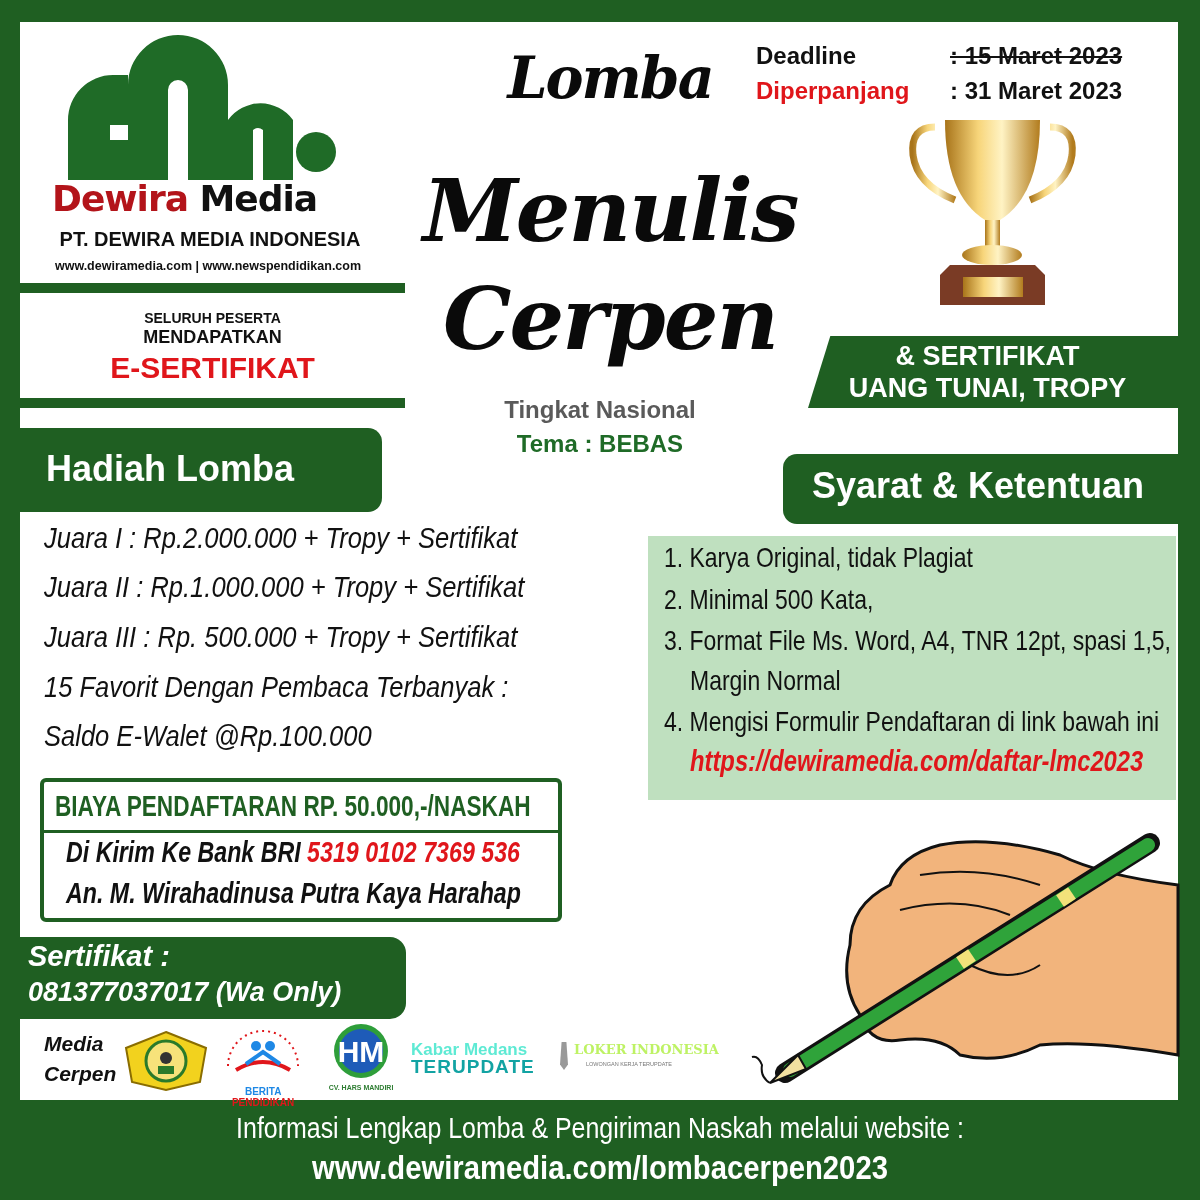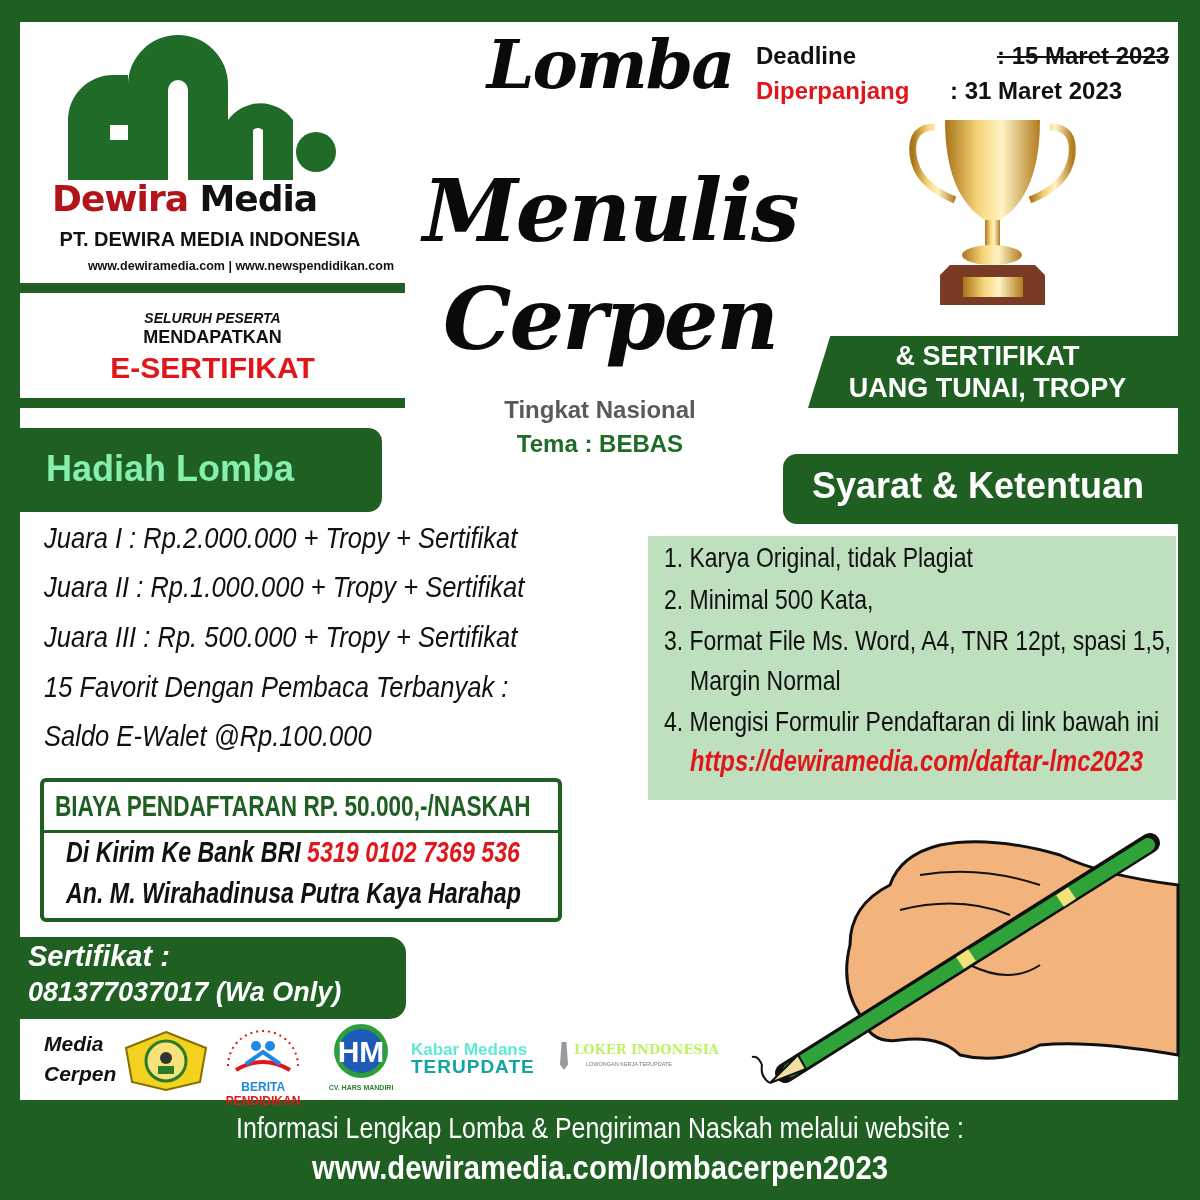--- a/index.html
+++ b/index.html
@@ -6,53 +6,53 @@
   body { width: 1200px; height: 1200px; background: #1f5f22; position: relative; overflow: hidden; font-family: "Liberation Sans", sans-serif; }
   .panel { position: absolute; left: 20px; top: 22px; width: 1158px; height: 1078px; background: #ffffff; }
   .abs { position: absolute; }
 
   
   .logo-mark { left: 48px; top: 30px; width: 290px; height: 150px; }
   .brand { left: 52px; top: 178px; font-size: 36px; font-weight: 900; font-family: "DejaVu Sans", sans-serif; letter-spacing: -1px; }
   .brand .red { color: #b3141a; }
   .brand .blk { color: #111; }
   .company { left: 30px; top: 228px; width: 360px; text-align: center; font-size: 20px; font-weight: 700; color: #111; }
-  .sites { left: 22px; top: 259px; width: 372px; text-align: right; font-size: 12.5px; font-weight: 700; color: #111; }
+  .sites { left: 22px; top: 259px; width: 372px; text-align: center; font-size: 12.5px; font-weight: 700; color: #111; }
   .hbar { background: #1f5f22; height: 10px; }
 
-  .cert1 { left: 20px; top: 310px; width: 385px; text-align: center; font-size: 14px; font-weight: 700; color: #111; font-style: italic; }
+  .cert1 { left: 20px; top: 310px; width: 385px; text-align: center; font-size: 14px; font-weight: 700; color: #111; }
   .cert2 { left: 20px; top: 327px; width: 385px; text-align: center; font-size: 18px; font-weight: 700; color: #111; }
   .cert3 { left: 20px; top: 351px; width: 385px; text-align: center; font-size: 30px; font-weight: 700; color: #e0161b; }
 
   
   .title { left: 420px; width: 380px; text-align: center; font-family: "DejaVu Serif", serif; font-style: italic; font-weight: 700; color: #0a0a0a; letter-spacing: -2px; }
-  .t1 { top: 24px; font-size: 68px; text-align: center; }
+  .t1 { top: 44px; font-size: 57px; text-align: center; }
   .t2 { top: 160px; font-size: 86px; }
   .t3 { top: 268px; font-size: 86px; }
   .tingkat { left: 440px; top: 396px; width: 320px; text-align: center; font-size: 24px; font-weight: 700; color: #5a5a5a; }
   .tema { left: 440px; top: 430px; width: 320px; text-align: center; font-size: 24px; font-weight: 700; color: #1f6b27; }
 
   
   .dl { font-size: 24px; font-weight: 700; color: #111; }
   .dl-label1 { left: 756px; top: 42px; }
   .dl-label2 { left: 756px; top: 77px; color: #e0161b; }
   .dl-val1 { left: 950px; top: 42px; }
   .dl-val2 { left: 950px; top: 77px; }
-  .strike { text-decoration: line-through; text-decoration-thickness: 2px; margin-left: 47px; }
+  .strike { text-decoration: line-through; text-decoration-thickness: 2px; }
 
   
   .trophy { left: 905px; top: 115px; width: 175px; height: 200px; }
 
   
   .ribbon { left: 808px; top: 336px; width: 372px; height: 72px; background: #1f5f22; clip-path: polygon(6% 0, 100% 0, 100% 100%, 0 100%); }
   .ribbon-text { left: 815px; top: 340px; width: 345px; text-align: center; font-size: 27px; font-weight: 700; color: #fff; line-height: 32px; }
 
   
   .tab-left { left: 20px; top: 428px; width: 362px; height: 84px; background: #1f5f22; border-radius: 0 14px 14px 0; }
-  .tab-left-label { left: 46px; top: 448px; font-size: 36px; font-weight: 700; color: #86efac; }
+  .tab-left-label { left: 46px; top: 448px; font-size: 36px; font-weight: 700; color: #ffffff; }
   .tab-right { left: 783px; top: 454px; width: 397px; height: 70px; background: #1f5f22; border-radius: 14px 0 0 14px; }
   .tab-right-label { left: 812px; top: 465px; font-size: 36px; font-weight: 700; color: #fff; }
 
   
   .prize { left: 44px; font-size: 29px; font-style: italic; color: #111; font-family: "Liberation Sans Narrow", "Liberation Sans", sans-serif; transform-origin: left; transform: scaleX(0.88); white-space: nowrap; }
 
   
   .req-box { left: 648px; top: 536px; width: 528px; height: 264px; background: #bfe0bf; }
   .req { left: 664px; font-size: 28px; color: #111; white-space: nowrap; transform-origin: left; transform: scaleX(0.82); }
   .req-link { left: 690px; top: 745px; font-size: 29px; font-style: italic; font-weight: 700; color: #e0161b; white-space: nowrap; transform-origin: left; transform: scaleX(0.82); }
@@ -183,21 +183,21 @@
 </svg>
 
 <div class="abs partner" style="left:218px; top:1026px; width:90px; height:68px;">
   <svg width="90" height="48" viewBox="0 0 90 48">
     <path d="M10 40 A35 35 0 0 1 80 40" fill="none" stroke="#e0161b" stroke-width="2" stroke-dasharray="2 4"></path>
     <circle cx="38" cy="20" r="5" fill="#1e88e5"></circle>
       <circle cx="52" cy="20" r="5" fill="#1e88e5"></circle>
     <path d="M18 44 Q45 28 72 44" fill="none" stroke="#e0161b" stroke-width="4"></path>
     <path d="M28 38 L45 26 L62 38" fill="none" stroke="#1e88e5" stroke-width="4"></path>
   </svg>
-  <div style="font-size:12px; font-weight:700; text-align:center; margin-top:2px;">
+  <div style="font-size:10px; font-weight:700; text-align:center; margin-top:8px;">
     <span style="color:#1e88e5">BERITA</span>
     <span style="color:#e0161b">PENDIDIKAN</span>
   </div>
 </div>
 
 <div class="abs partner" style="left:322px; top:1022px; width:78px; height:72px; text-align:center;">
   <svg width="60" height="58" viewBox="0 0 60 58">
     <circle cx="30" cy="29" r="27" fill="#2e9e3a"></circle>
     <circle cx="30" cy="29" r="22" fill="#1e5bb8"></circle>
     <text x="30" y="40" text-anchor="middle" font-size="30" font-weight="700" fill="#fff" font-family="Liberation Sans, sans-serif">HM</text>

